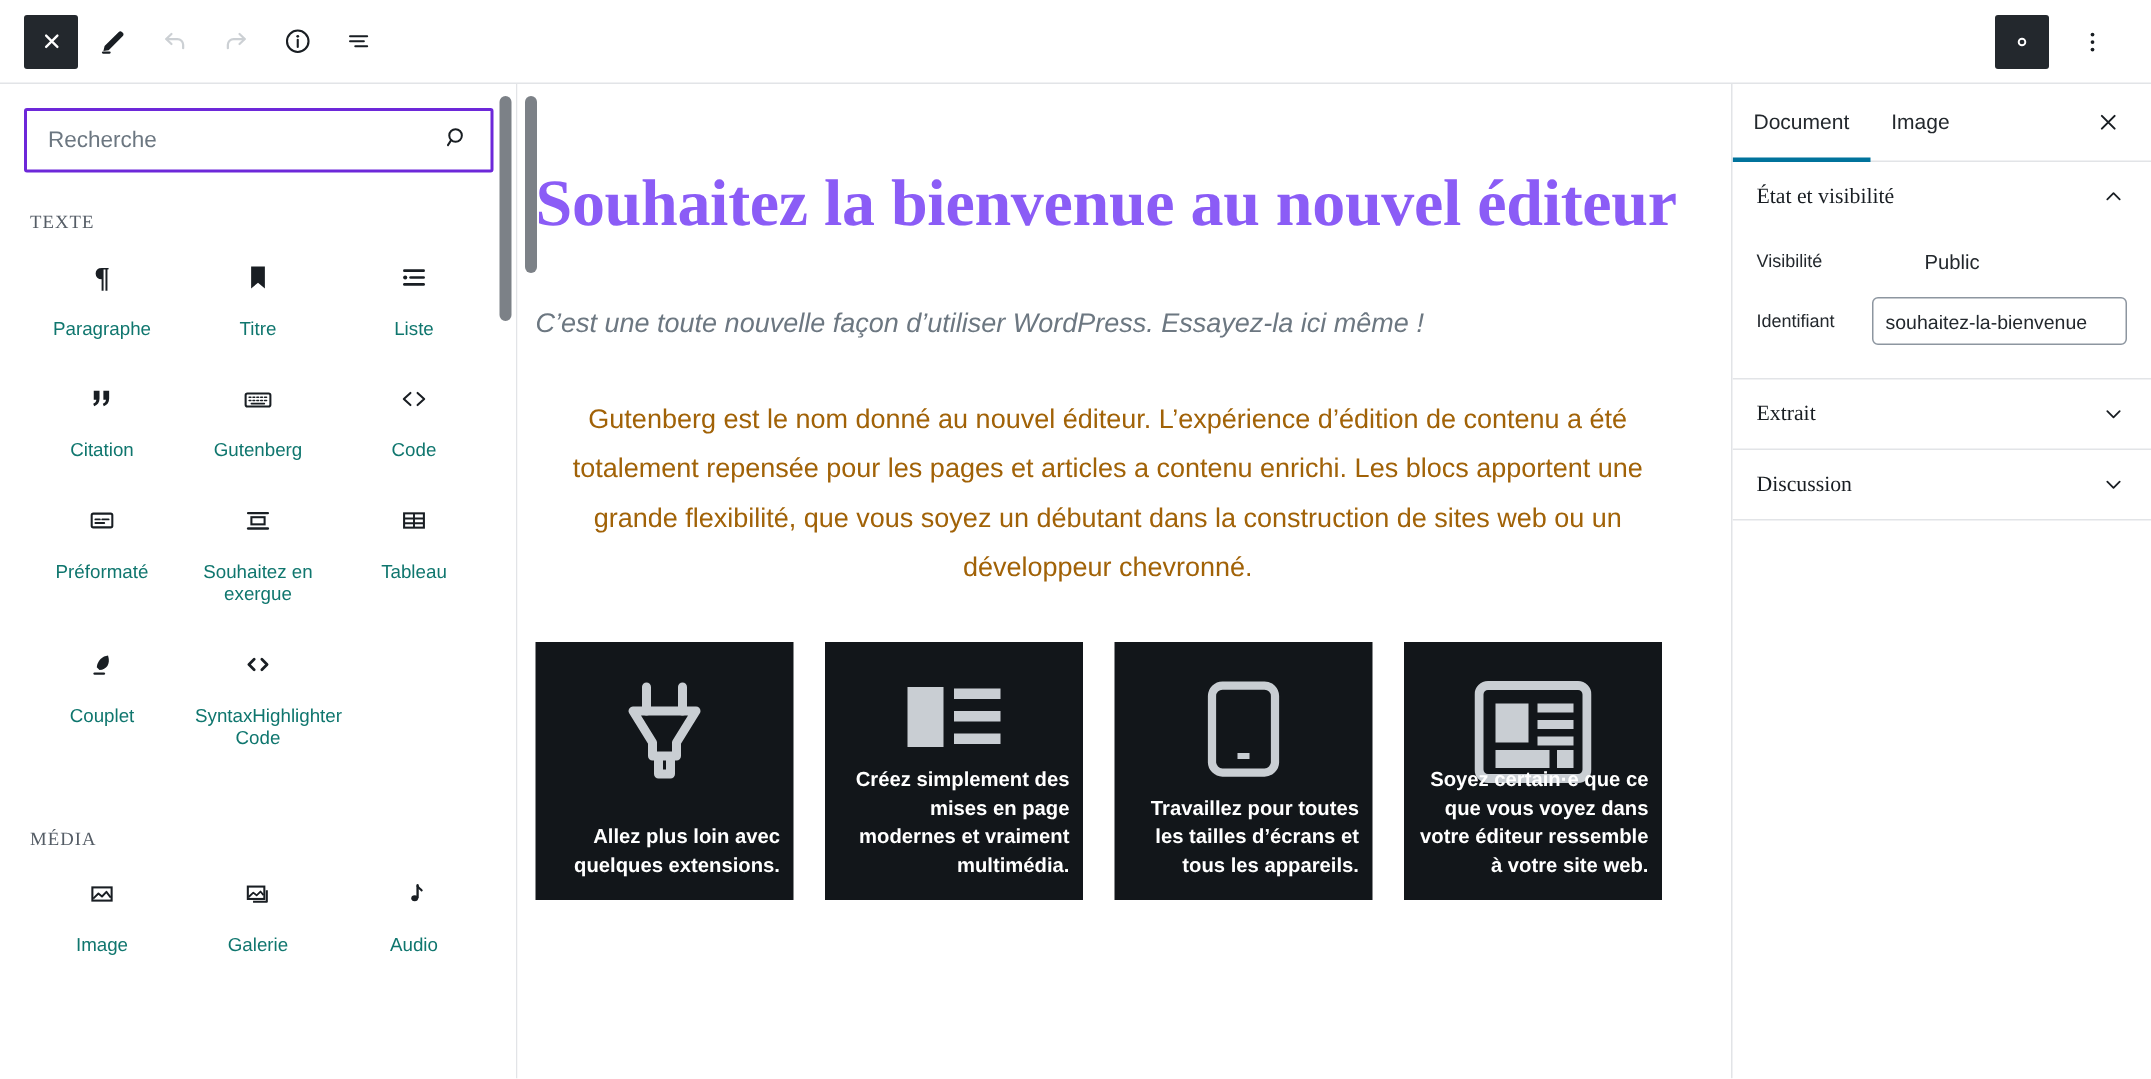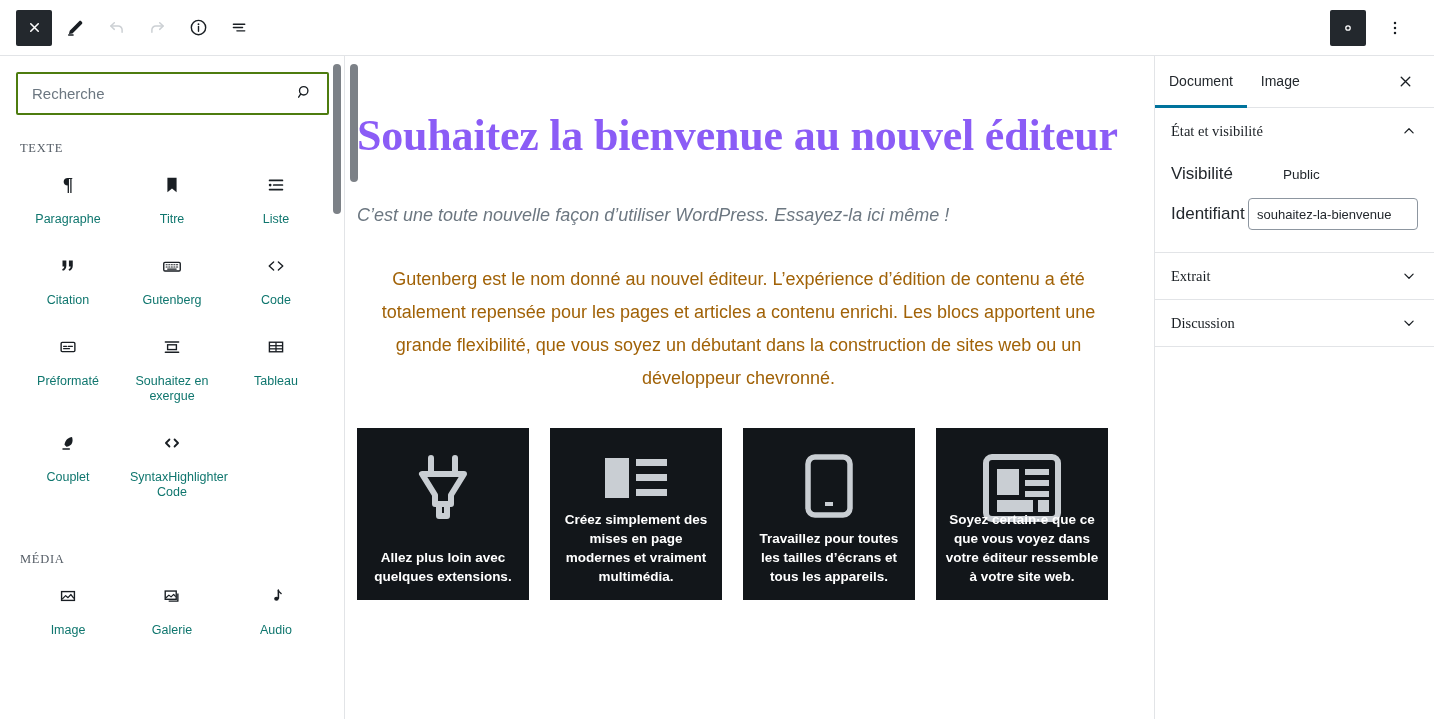--- a/index.html
+++ b/index.html
@@ -49,21 +49,21 @@
     border-right: 1px solid #e2e4e7;
     background: #fff;
     position: relative;
     overflow: hidden;
   }
   .inserter-inner { padding: 16px 16px 0 16px; height: 100%; }
 
   .search-wrap { position: relative; margin-bottom: 6px; }
   .search-input {
     width: 313px; height: 43px;
-    border: 2px solid #4d7c0f;
+    border: 2px solid #6d28d9;
     border-radius: 2px;
     padding: 0 40px 0 14px;
     font-size: 15px;
     color: #a16207;
     font-family: "Liberation Sans", sans-serif;
     outline: none;
     background: #fff;
   }
   .search-input::placeholder { color: #6c7781; opacity: 1; }
   .search-icon {
@@ -167,21 +167,21 @@
     top: 26px; left: 50%;
     transform: translateX(-50%);
     color: #c9ced3;
   }
   .card-text {
     position: relative;
     color: #ffffff;
     font-size: 13.5px;
     line-height: 19px;
     font-weight: 700;
-    text-align: center;
+    text-align: right;
     padding: 0 9px 14px 9px;
   }
 
   
   .settings {
     width: 279px; min-width: 279px;
     background: #fff;
     display: flex; flex-direction: column;
   }
   .settings-tabs {
@@ -210,21 +210,21 @@
     padding: 0 16px; cursor: pointer;
   }
   .panel-title {
     font-family: "Liberation Serif", serif;
     font-size: 14.5px; color: #191e23;
   }
   .panel-chevron { margin-left: auto; color: #191e23; display: flex; }
   .panel-body { padding: 0 16px 18px 16px; }
 
   .row { display: flex; align-items: center; min-height: 40px; }
-  .row-label { font-size: 17px; color: #23282d; width: 112px; }
+  .row-label { font-size: 12px; color: #23282d; width: 112px; }
   .row-value { font-size: 13.5px; color: #23282d; }
   .slug-input {
     width: 170px; height: 32px;
     border: 1px solid #8d96a0; border-radius: 4px;
     font-size: 13px; color: #23282d;
     padding: 0 8px; background: #fff;
     font-family: "Liberation Sans", sans-serif;
     outline: none;
   }
 </style>

